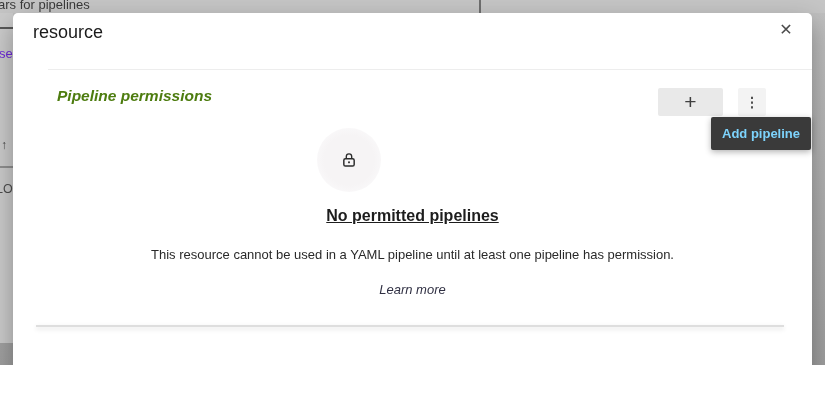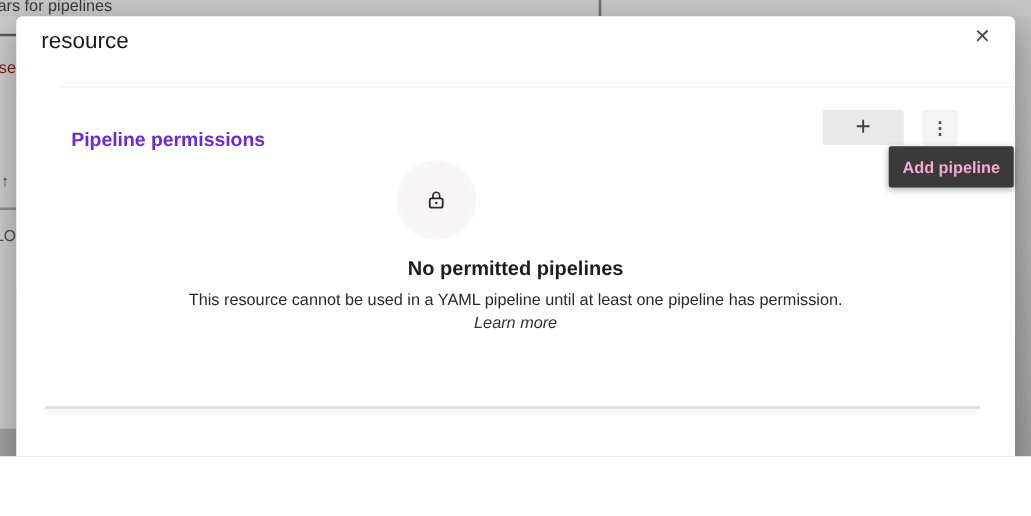--- a/index.html
+++ b/index.html
@@ -18,21 +18,21 @@
     font-size: 13px; color: #3a3a3a; white-space: nowrap;
   }
   .bg-col-divider {
     position: absolute; left: 479px; top: 0; width: 2px; height: 13px;
     background: #6e6e6e;
   }
   .bg-leftrail {
     position: absolute; left: 0; top: 13px; width: 13px; height: 330px;
     background: #cbcbcb; overflow: hidden;
   }
-  .bg-frag { position: absolute; color: #7f1d1d; white-space: nowrap; }
+  .bg-frag { position: absolute; color: #6d28d9; white-space: nowrap; }
   .bg-frag-se   { left: -1px; top: 33px;  font-size: 13px; }
   .bg-frag-up   { left: 1px;  top: 125px; font-size: 12px; color: #454545; }
   .bg-frag-lo   { left: -4px; top: 169px; font-size: 12.5px; color: #4c4c4c; }
   .bg-rail-div1 { position: absolute; left: 0; top: 14px;  width: 13px; height: 2px;   background: #585858; }
   .bg-rail-div2 { position: absolute; left: 0; top: 153px; width: 13px; height: 1.5px; background: #8f8f8f; }
 
   
   .dialog {
     position: absolute; left: 13px; top: 13px; width: 799px; height: 388px;
     background: #ffffff; border-radius: 5px;
@@ -46,56 +46,56 @@
     position: absolute; left: 759px; top: 2px; width: 28px; height: 28px;
     display: flex; align-items: center; justify-content: center;
     background: transparent; border: 0; cursor: pointer; padding: 0;
   }
   .close-glyph { font-size: 16px; color: #4b4b4b; font-weight: 400; }
   .header-divider {
     position: absolute; left: 35px; top: 56px; width: 764px; height: 1px;
     background: #ededed;
   }
   .section-heading {
-    position: absolute; left: 44px; top: 90px;
-    font-size: 15.5px; line-height: 20px; font-weight: bold; color: #6d28d9;
+    position: absolute; left: 44px; top: 73px;
+    font-size: 15.5px; line-height: 20px; font-weight: bold; color: #4d7c0f; font-style: italic;
   }
   .add-btn {
     position: absolute; left: 645px; top: 75px; width: 65px; height: 28px;
     background: #e9e9e9; border: 0; border-radius: 2px; cursor: pointer;
     display: flex; align-items: center; justify-content: center; padding: 0;
   }
   .add-glyph { font-size: 21px; font-weight: 300; color: #3f3f3f; line-height: 1; margin-top: -2px; }
   .more-btn {
     position: absolute; left: 725px; top: 75px; width: 28px; height: 28px;
     background: #f3f3f3; border: 0; border-radius: 2px; cursor: pointer;
     display: flex; align-items: center; justify-content: center; padding: 0;
   }
   .more-glyph { font-size: 14px; font-weight: bold; color: #4f4f4f; line-height: 1; }
   .tooltip {
     position: absolute; left: 698px; top: 104px; width: 100px; height: 33px;
     background: #3a3a3a; border-radius: 2px;
     display: flex; align-items: center; justify-content: center;
     box-shadow: 0 2px 6px rgba(0,0,0,0.3); z-index: 5;
   }
-  .tooltip-text { font-size: 13px; font-weight: 600; color: #f9a8d4; white-space: nowrap; text-align: center; }
+  .tooltip-text { font-size: 13px; font-weight: 600; color: #7dd3fc; white-space: nowrap; text-align: center; }
 
   
   .empty-circle {
     position: absolute; left: 304px; top: 115px; width: 64px; height: 64px;
     border-radius: 50%;
     background: radial-gradient(circle, #f6f4f5 55%, #faf9fa 78%, #ffffff 100%);
     display: flex; align-items: center; justify-content: center;
   }
   .empty-text {
     position: absolute; left: 0; top: 192px; width: 100%; text-align: center;
     color: #222222;
   }
-  .empty-heading { font-size: 16px; font-weight: bold; line-height: 22px; color: #1d1d1d; margin: 0 0 4px 0; }
-  .empty-line { font-size: 13px; line-height: 18px; margin: 0; color: #2a2a2a; }
+  .empty-heading { font-size: 16px; font-weight: bold; line-height: 22px; color: #1d1d1d; margin: 0 0 19px 0; text-decoration: underline; }
+  .empty-line { font-size: 13px; line-height: 18px; margin: 16px; color: #2a2a2a; }
   .learn-link {
     display: inline-block; font-size: 13px; line-height: 18px; color: #303043;
     text-decoration: none; cursor: pointer; font-style: italic;
   }
   .footer-divider {
     position: absolute; left: 23px; top: 312px; width: 748px; height: 2px;
     background: #dedede; box-shadow: 0 2px 5px rgba(0,0,0,0.14);
   }
   .resize-handle {
     position: absolute; left: 782px; top: 372px; width: 14px; height: 14px;

